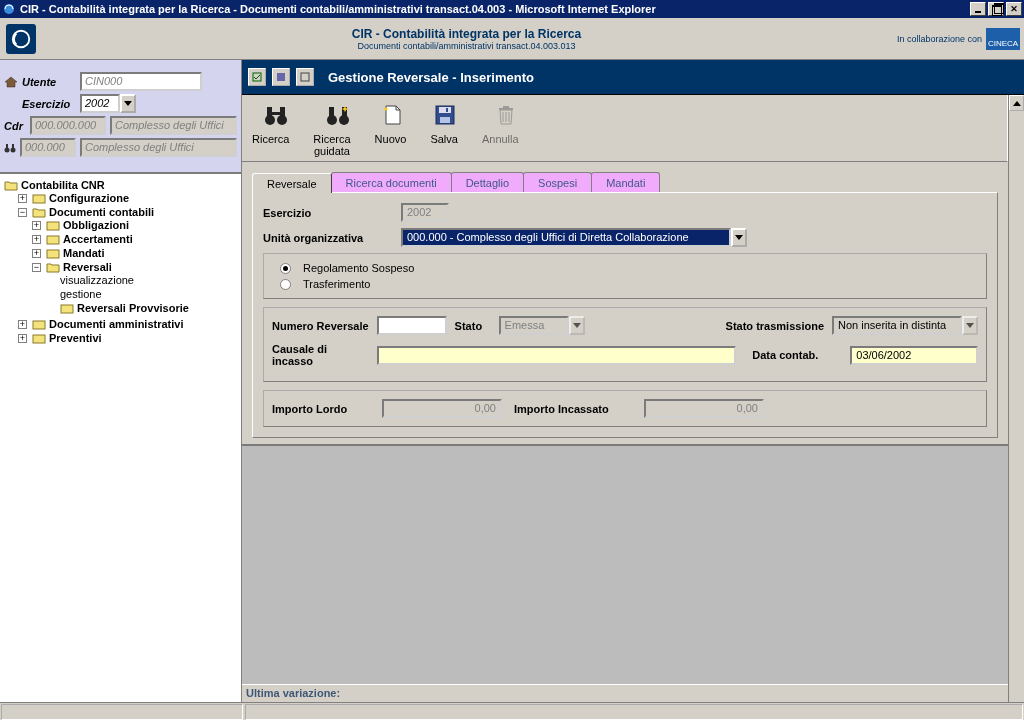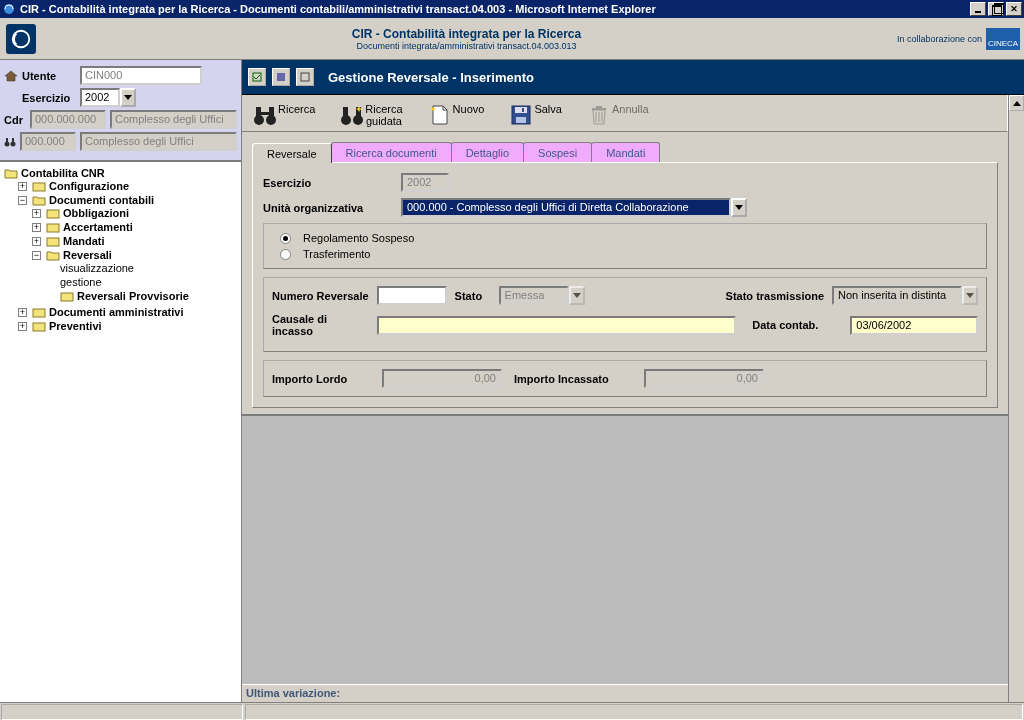--- a/index.html
+++ b/index.html
@@ -26,21 +26,21 @@
   .brandcenter .t2{ font-size:9px; color:#003466; }
   .brandright{ font-size:9px; color:#003466; padding-right:4px; display:flex; align-items:center; gap:4px;}
   .cineca{ width:34px; height:22px; background:#1D5FA8; color:#fff; font-size:8px; display:flex; align-items:flex-end; justify-content:center; padding-bottom:2px;}
 
   
   .mainwrap{ display:flex; height:642px; }
   .leftpane{ width:242px; background:#D4D4EE; border-right:1px solid #808080; display:flex; flex-direction:column;}
   .rightpane{ flex:1; background:#D4D0C8; position:relative; display:flex; flex-direction:column;}
 
   
-  .lform{ padding:6px 4px; }
+  .lform{ padding:12px 4px;font-style:italic; }
   .lrow{ display:flex; align-items:center; margin-bottom:3px; gap:4px;}
   .homehouse{ width:14px; height:12px; display:inline-block; vertical-align:middle;}
   .lbl{ font-weight:bold; min-width:54px;}
   .inputlike{ height:19px; background:#fff; border:2px inset #cfcfcf; padding:1px 3px; font-size:11px; color:#808080; overflow:hidden; white-space:nowrap;}
   .inputlike.ro{ background:#D4D0C8;}
   .yearsel{ display:flex; }
   .ddbtn{ width:16px; height:19px; background:#D4D0C8; border:2px outset #fff; display:flex; align-items:center; justify-content:center;}
   .ddbtn::after{content:""; border-left:4px solid transparent; border-right:4px solid transparent; border-top:5px solid #000;}
 
   
@@ -62,21 +62,21 @@
   .rheader .title{ font-weight:bold; font-size:13px; margin-left:8px;}
   .rscroll{ width:16px; background:#D4D0C8; border-left:1px solid #808080; display:flex; flex-direction:column;}
   .sbarrow{height:16px; border:1px outset #fff; display:flex;align-items:center;justify-content:center;}
   .sbarrow.up::after{content:""; border-left:4px solid transparent;border-right:4px solid transparent;border-bottom:5px solid #000;}
   .rbody{ flex:1; display:flex;}
   .rcontent{ flex:1; display:flex; flex-direction:column;}
 
   
   .toolbararea{ padding:8px 10px 4px 10px; border-bottom:1px solid #808080; border-right:1px solid #fff;}
   .toolbar{ display:flex; gap:24px;}
-  .tbtn{ display:flex; align-items:flex-start; gap:0; cursor:default; color:#000;}
+  .tbtn{ display:flex; flex-direction:column; align-items:flex-end; gap:6px; cursor:default; color:#000;}
   .tbtn .tlabel{ font-size:11px; text-align:center; line-height:1.1;}
   .ticon{ width:26px; height:24px; display:flex; align-items:center; justify-content:center;}
 
   
   .tabstrip{ display:flex; padding:0 10px; margin-top:10px;}
   .tab{ height:20px; padding:2px 14px; border:1px solid #808080; border-bottom:none; background:#f0abfc; border-top-left-radius:3px; border-top-right-radius:3px; margin-right:-1px; display:flex; align-items:center; color:#405888; position:relative; cursor:default;}
   .tab.active{ background:#D4D0C8; color:#000; z-index:2; top:1px; border-top:1px solid #fff; border-left:1px solid #fff; border-right:1px solid #404040;}
 
   .tabpanel{ margin:0 10px 6px 10px; border:1px solid #808080; border-left-color:#fff; border-top-color:#fff; background:#D4D0C8; padding:10px;}
   .fieldset{ border:1px inset #fff; border-right-color:#808080; border-bottom-color:#808080; padding:8px; margin-bottom:8px;}
@@ -124,21 +124,21 @@
 
 <div class="brandbar">
   <div class="brandlogo">
     <svg viewBox="0 0 24 24">
         <circle cx="12" cy="12" r="9" fill="none" stroke="#fff" stroke-width="2"></circle>
         <path d="M7 6a8 8 0 000 12" stroke="#fff" stroke-width="2" fill="none"></path>
       </svg>
   </div>
   <div class="brandcenter">
     <div class="t1">CIR - Contabilità integrata per la Ricerca</div>
-    <div class="t2">Documenti integrata/amministrativi transact.04.003.013</div>
+    <div class="t2">Documenti contabili/amministrativi transact.04.003.013</div>
   </div>
   <div class="brandright">
     <span>In collaborazione con</span>
     <div class="cineca">CINECA</div>
   </div>
 </div>
 
 <div class="mainwrap">
 
   <div class="leftpane">

